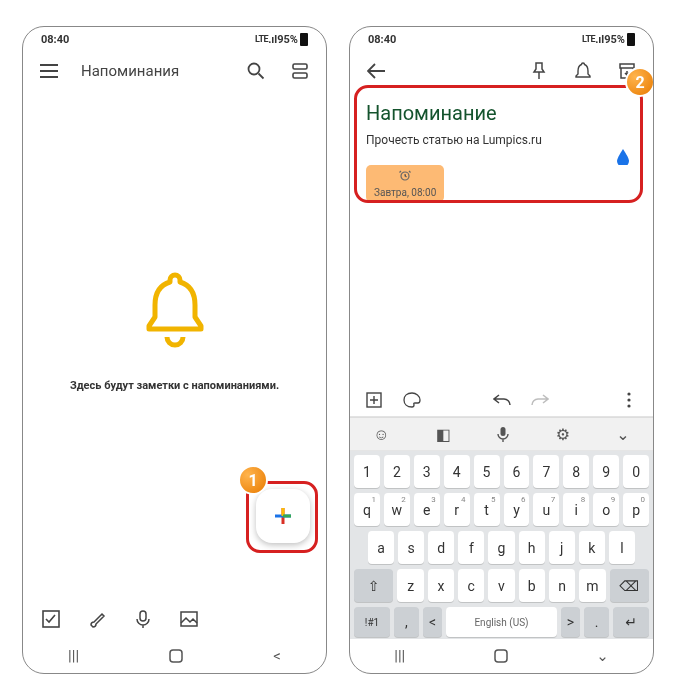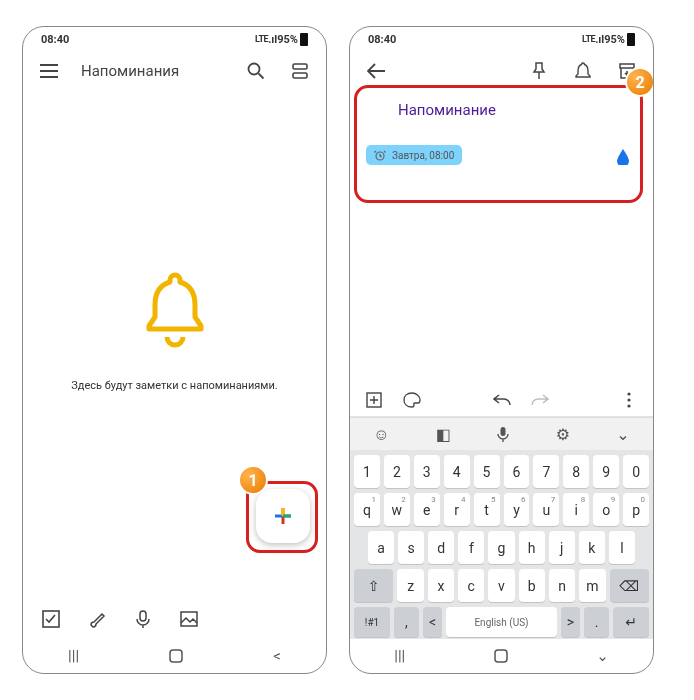--- a/index.html
+++ b/index.html
@@ -6,32 +6,32 @@
   body { background: #fff; width: 694px; height: 700px; display: flex; gap: 22px; padding: 26px 22px; }
   .phone { width: 305px; height: 648px; border: 1px solid #888; border-radius: 22px; background: #fff; display: flex; flex-direction: column; overflow: hidden; position: relative; }
   .statusbar { height: 24px; display: flex; align-items: center; justify-content: space-between; padding: 0 18px; font-size: 11px; color: #333; font-weight: bold; }
   .statusbar .right { display: flex; align-items: center; }
   .sig { font-size: 9px; letter-spacing: -0.5px; }
   .batt { display:inline-block; width:8px; height:13px; background:#111; border-radius:1px; margin-left:2px; vertical-align:middle;}
   .appbar { height: 40px; display: flex; align-items: center; padding: 0 14px; gap: 20px; }
   .appbar .title { font-size: 15px; color: #444; flex: 1; }
   .iconbtn { width: 24px; height: 24px; display:flex; align-items:center; justify-content:center; color:#444; }
   .content { flex: 1; position: relative; }
-  .bell-wrap { position:absolute; top:180px; left:0; right:0; display:flex; flex-direction:column; align-items:center; }
+  .bell-wrap { position:absolute; top:180px; left:0; right:0; display:flex; flex-direction:column; align-items:center;font-weight:bold; }
   .empty-text { font-size: 11px; color: #333; margin-top: 28px; }
   .bottombar { height: 40px; display:flex; align-items:center; padding: 0 16px; gap: 22px; }
   .fab { position:absolute; bottom:56px; right:16px; width:54px; height:54px; background:#fff; border-radius:16px; box-shadow:0 2px 6px rgba(0,0,0,.25); display:flex; align-items:center; justify-content:center; }
   .navbar { height: 34px; display:flex; align-items:center; justify-content:space-around; color:#555; font-size:15px; }
   .mark { position:absolute; border:3px solid #d62020; border-radius:14px; }
   .badge { position:absolute; width:30px; height:30px; border-radius:50%; background: radial-gradient(circle at 30% 30%, #ffb44d, #e87a00); border:2px solid #fff; display:flex; align-items:center; justify-content:center; font-weight:700; color:#fff; font-size:16px; }
   
   .note-area { padding: 10px 16px; }
-  .note-title { font-size: 15px; color: #4c1d95; margin-bottom: 8px; margin-left: 32px; }
+  .note-title { font-size: 20px; color: #14532d; margin-bottom: 8px; }
   .note-body { font-size: 12px; color: #333; }
-  .chip { display:inline-flex; align-items:center; gap:6px; background:#7dd3fc; border-radius:5px; padding:4px 8px; font-size:10px; color:#555; margin-top:18px; }
+  .chip { display:inline-flex; align-items:center; gap:6px; background:#fdba74; border-radius:5px; padding:4px 8px; font-size:10px; color:#555; margin-top:18px;flex-direction:column; }
   .toolbar2 { height:34px; display:flex; align-items:center; padding:0 12px; gap:14px; border-bottom:1px solid #e3e3e3; color:#444; }
   .toolbar2 .spacer { flex:1; }
   .kbtop { height:34px; background:#f1f1f1; display:flex; align-items:center; justify-content:space-around; color:#555; border-top:1px solid #ddd; border-bottom:1px solid #e5e5e5;}
   .kb { background:#e3e5e7; padding:4px 4px 0; display:flex; flex-direction:column; gap:5px; }
   .kbrow { display:flex; gap:4px; justify-content:center; }
   .key { background:#fff; border-radius:4px; height:33px; flex:1; font-size:14px; display:flex; align-items:center; justify-content:center; box-shadow:0 1px 0 rgba(0,0,0,.15); color:#333; }
   .key.dark { background:#ccd0d4; }
   .key.wide { flex:1.5; }
   .key .sup { font-size:8px; position:absolute; top:2px; right:4px; color:#888; }
   .key { position:relative; }
@@ -166,20 +166,21 @@
     <span class="iconbtn">
         <svg width="16" height="16" viewBox="0 0 16 16">
           <rect x="1" y="1" width="14" height="4" stroke="#444" stroke-width="1.5" fill="none"></rect>
           <path d="M2 5v10h12V5M8 8v4m-2-2l2 2 2-2" stroke="#444" stroke-width="1.5" fill="none"></path>
         </svg>
       </span>
   </div>
 
   <div class="note-area" style="position:relative">
     <div class="note-title">Напоминание</div>
+    <div class="note-body">Прочесть статью на Lumpics.ru</div>
     <svg width="12" height="16" style="position:absolute; right:24px; top:58px;">
         <path d="M6 0C2 6 0 10 0 12a6 6 0 0012 0c0-2-2-6-6-12z" fill="#1a73e8"></path>
       </svg>
     <div class="chip">
       <svg width="12" height="12" viewBox="0 0 12 12">
           <circle cx="6" cy="7" r="4" stroke="#666" stroke-width="1.2" fill="none"></circle>
           <path d="M6 5v2l1.5 1M2 2l-1.5 1.5M10 2l1.5 1.5" stroke="#666" stroke-width="1.2"></path>
         </svg>
       <span>Завтра, 08:00</span>
     </div>

